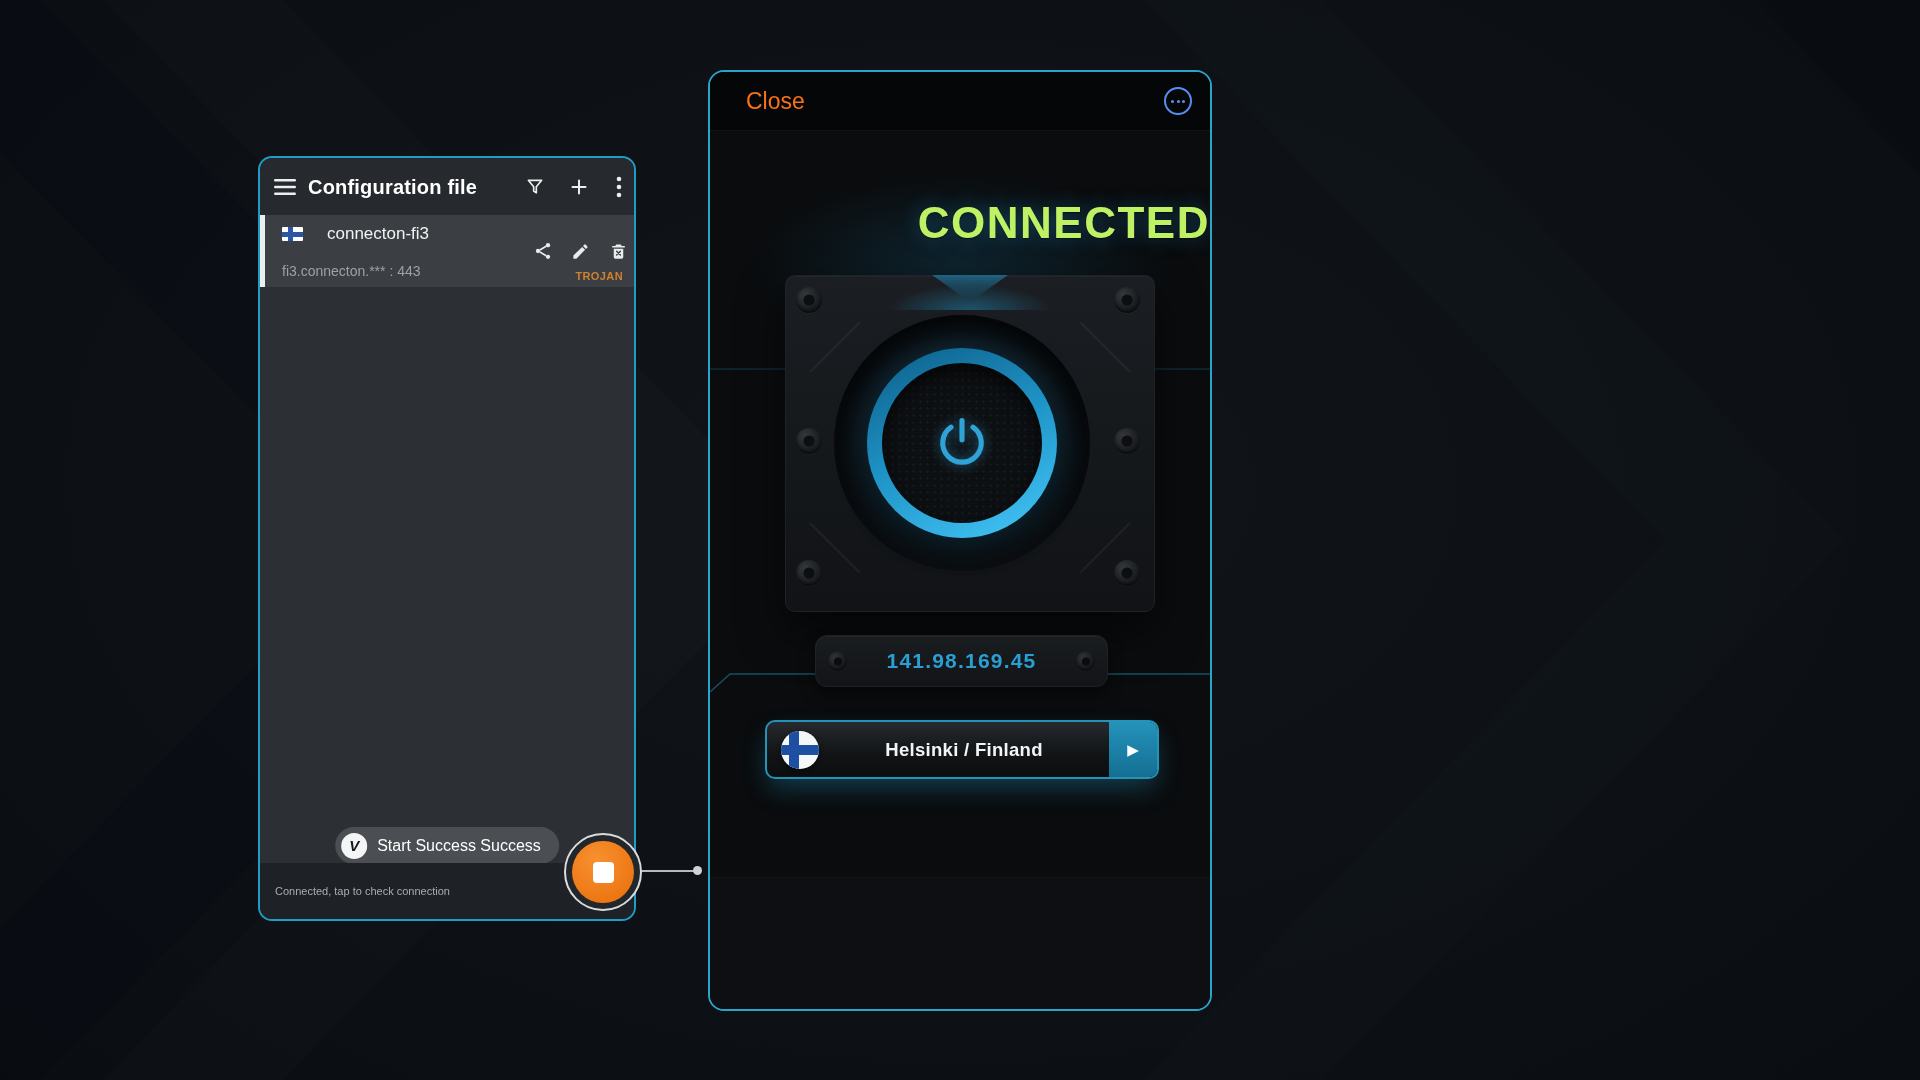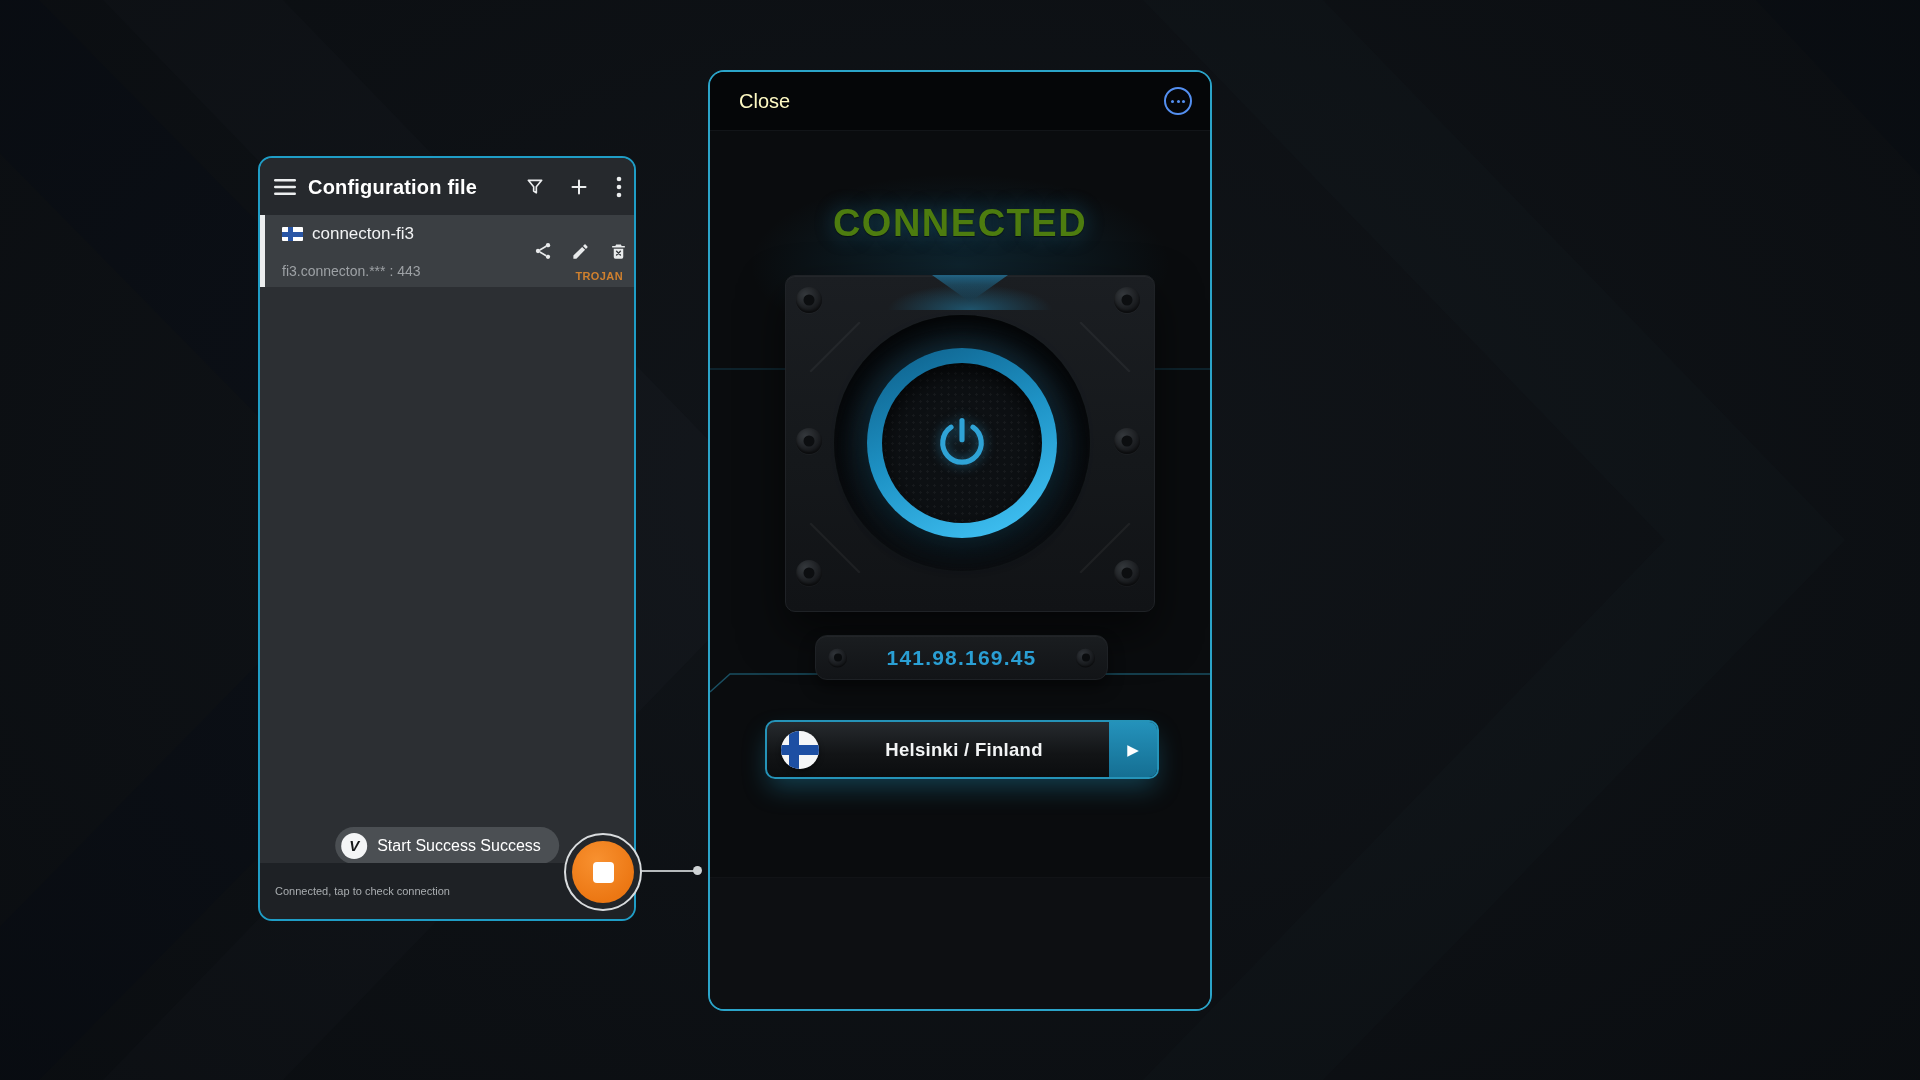--- a/index.html
+++ b/index.html
@@ -21,21 +21,21 @@
   .lpanel{position:absolute;left:258px;top:156px;width:378px;height:765px;z-index:2;
     background:#2c2f33;border:2px solid #1f9dc6;border-radius:14px;overflow:hidden;box-sizing:border-box;}
   .lheader{position:relative;height:57px;background:#26292d;}
   .lheader .htitle{position:absolute;left:48px;top:50%;transform:translateY(-50%);
     color:#ffffff;font-size:20px;font-weight:bold;letter-spacing:.2px;white-space:nowrap;}
   .hbtn{position:absolute;top:50%;transform:translate(-50%,-50%);width:36px;height:36px;
     display:flex;align-items:center;justify-content:center;cursor:pointer;border-radius:50%;}
   .hbtn svg{display:block;}
   .lrow{position:relative;height:72px;background:#3b3f43;}
   .lrow .selbar{position:absolute;left:0;top:0;bottom:0;width:5px;background:#eceeef;}
-  .lrow .namewrap{position:absolute;left:22px;top:9px;display:flex;align-items:center;gap:9px;}
+  .lrow .namewrap{position:absolute;left:22px;top:9px;display:flex;align-items:center;gap:24px;}
   .lrow .pname{color:#f1f2f3;font-size:17px;}
   .fin-flag{width:21px;height:14px;background:#ffffff;position:relative;overflow:hidden;border-radius:1px;}
   .fin-flag .fh{position:absolute;left:0;right:0;top:5px;height:4.5px;background:#2a56a5;}
   .fin-flag .fv{position:absolute;top:0;bottom:0;left:6px;width:4.5px;background:#2a56a5;}
   .rbtn{position:absolute;top:50%;transform:translate(-50%,-50%);width:34px;height:34px;
     display:flex;align-items:center;justify-content:center;cursor:pointer;}
   .lrow .pserver{position:absolute;left:22px;bottom:8px;color:#9da1a5;font-size:14px;}
   .lrow .pproto{position:absolute;right:11px;bottom:5px;color:#d0802e;font-size:11px;font-weight:bold;letter-spacing:.4px;}
   .toast{position:absolute;left:50%;top:669px;transform:translateX(-50%);height:37px;
     background:#4b4f53;border-radius:19px;display:flex;align-items:center;padding:0 18px 0 6px;white-space:nowrap;}
@@ -53,31 +53,31 @@
     display:flex;align-items:center;justify-content:center;}
   .fab .stopsq{width:21px;height:21px;border-radius:4px;background:#ffffff;}
   
   .rpanel{position:absolute;left:708px;top:70px;width:504px;height:941px;z-index:2;
     background:#0a0c0e;border:2px solid #2ba4c9;border-radius:16px;overflow:hidden;box-sizing:border-box;}
   .rpanel .topglow{position:absolute;left:0;right:0;top:58px;height:240px;z-index:1;pointer-events:none;
     background:radial-gradient(ellipse 300px 130px at 50% 135px, rgba(30,130,175,.20), rgba(30,130,175,0) 70%);}
   .circuit{position:absolute;left:0;top:0;z-index:1;pointer-events:none;}
   .rheader{position:absolute;left:0;top:0;right:0;height:58px;background:#050608;z-index:5;
     border-bottom:1px solid #121518;}
-  .rclose{position:absolute;left:29px;top:50%;transform:translateY(-50%);
-    color:#fef9c3;font-size:20px;cursor:pointer;}
+  .rclose{position:absolute;left:36px;top:50%;transform:translateY(-50%);
+    color:#f97316;font-size:23px;cursor:pointer;}
   .rtitles{position:absolute;left:0;right:0;top:8px;text-align:center;}
   .rtitle{color:#ffffff;font-size:19px;font-weight:bold;}
   .rsub{color:#8f959b;font-size:13.5px;margin-top:3px;}
   .rmenu{position:absolute;right:18px;top:50%;transform:translateY(-50%);width:28px;height:28px;
     border:2px solid #548ff0;border-radius:50%;box-sizing:border-box;cursor:pointer;
     display:flex;align-items:center;justify-content:center;gap:2.5px;}
   .rmenu i{width:3px;height:3px;border-radius:50%;background:#548ff0;display:block;}
-  .connected{position:absolute;left:0;right:0;top:127px;height:48px;line-height:48px;text-align:center;z-index:2;
-    color:#4d7c0f;font-size:38px;font-weight:800;letter-spacing:1.5px;
+  .connected{position:absolute;left:0;right:0;top:127px;height:48px;line-height:48px;text-align:right;z-index:2;
+    color:#bef264;font-size:44px;font-weight:800;letter-spacing:1.5px;
     text-shadow:0 1px 1px rgba(0,0,0,.5), 0 0 20px rgba(42,160,215,.38);}
   
   .plate{position:absolute;left:75px;top:203px;width:370px;height:337px;z-index:2;
     background:linear-gradient(180deg,#1b1e22 0%,#15181b 55%,#111316 100%);
     border:1px solid #1f2226;border-radius:10px;box-sizing:border-box;
     box-shadow:0 20px 45px rgba(0,0,0,.55), inset 0 1px 0 rgba(255,255,255,.04);}
   .notch{position:absolute;left:50%;top:-1px;transform:translateX(-50%);width:76px;height:27px;
     clip-path:polygon(0 0,100% 0,50% 100%);
     background:linear-gradient(180deg, rgba(34,132,178,.65), rgba(16,60,85,.18) 85%);}
   .notchglow{position:absolute;left:50%;top:-26px;transform:translateX(-50%);width:220px;height:60px;z-index:-1;
@@ -96,21 +96,21 @@
     background:linear-gradient(155deg,#0e618c 4%,#1e93c6 48%,#41c2f4 94%);
     box-shadow:0 0 36px rgba(35,160,215,.30), 0 10px 26px rgba(0,0,0,.55);
     display:flex;align-items:center;justify-content:center;}
   .pwr-inner{width:160px;height:160px;border-radius:50%;background-color:#0d1013;
     background-image:radial-gradient(rgba(255,255,255,.045) 1px, transparent 1.3px);
     background-size:7px 7px;
     box-shadow:inset 0 8px 20px rgba(0,0,0,.78);
     display:flex;align-items:center;justify-content:center;}
   .pwr-inner svg{filter:drop-shadow(0 0 6px rgba(47,163,214,.55));}
   
-  .ipplate{position:absolute;left:105px;top:563px;width:293px;height:45px;z-index:2;border-radius:12px;
+  .ipplate{position:absolute;left:105px;top:563px;width:293px;height:52px;z-index:2;border-radius:12px;
     background:linear-gradient(180deg,#1a1d20,#121417);border:1px solid #1e2125;box-sizing:border-box;
     box-shadow:0 8px 16px rgba(0,0,0,.45), inset 0 1px 0 rgba(255,255,255,.04);
     display:flex;align-items:center;justify-content:center;}
   .ipplate .pscrew{position:absolute;top:50%;transform:translateY(-50%);width:19px;height:19px;border-radius:50%;
     background:radial-gradient(circle at 35% 30%, #303439, #141619 70%);box-shadow:inset 0 -1px 2px rgba(0,0,0,.6);}
   .ipplate .pscrew::after{content:"";position:absolute;left:50%;top:50%;transform:translate(-50%,-50%);
     width:8px;height:8px;border-radius:50%;background:#0a0c0e;}
   .ipplate .pscrew.ps-l{left:12px;}
   .ipplate .pscrew.ps-r{right:12px;}
   .iptext{color:#2a9fd4;font-size:21px;font-weight:bold;letter-spacing:1.2px;}

